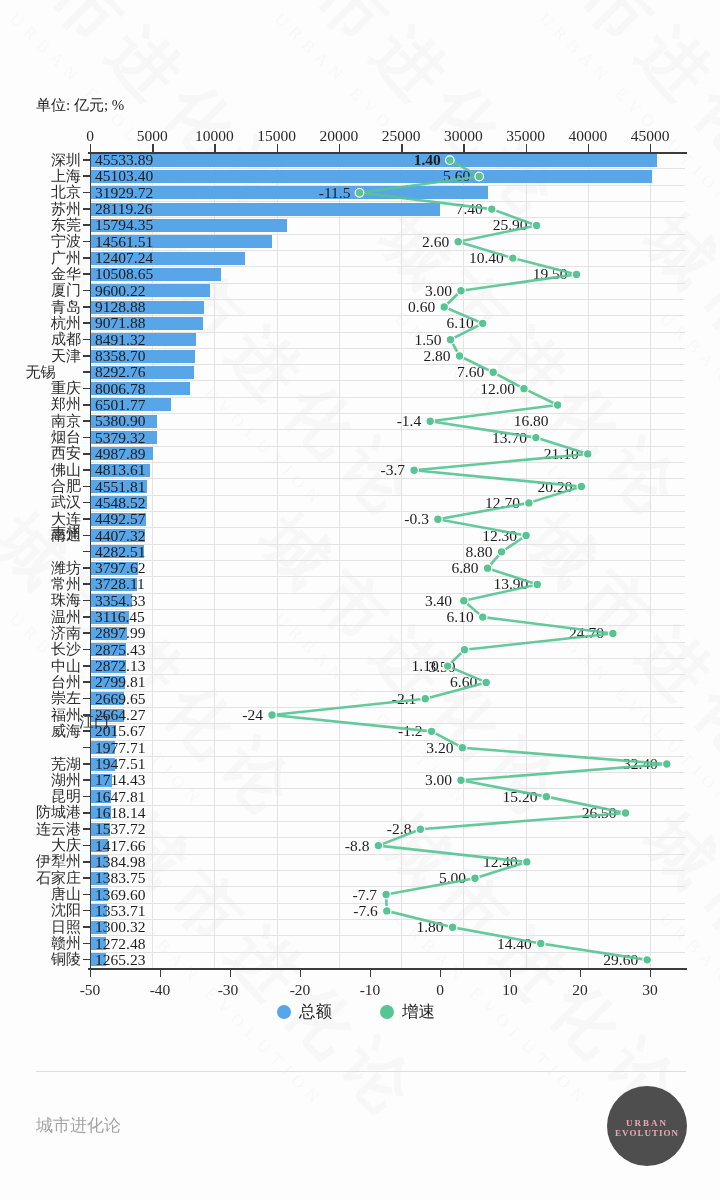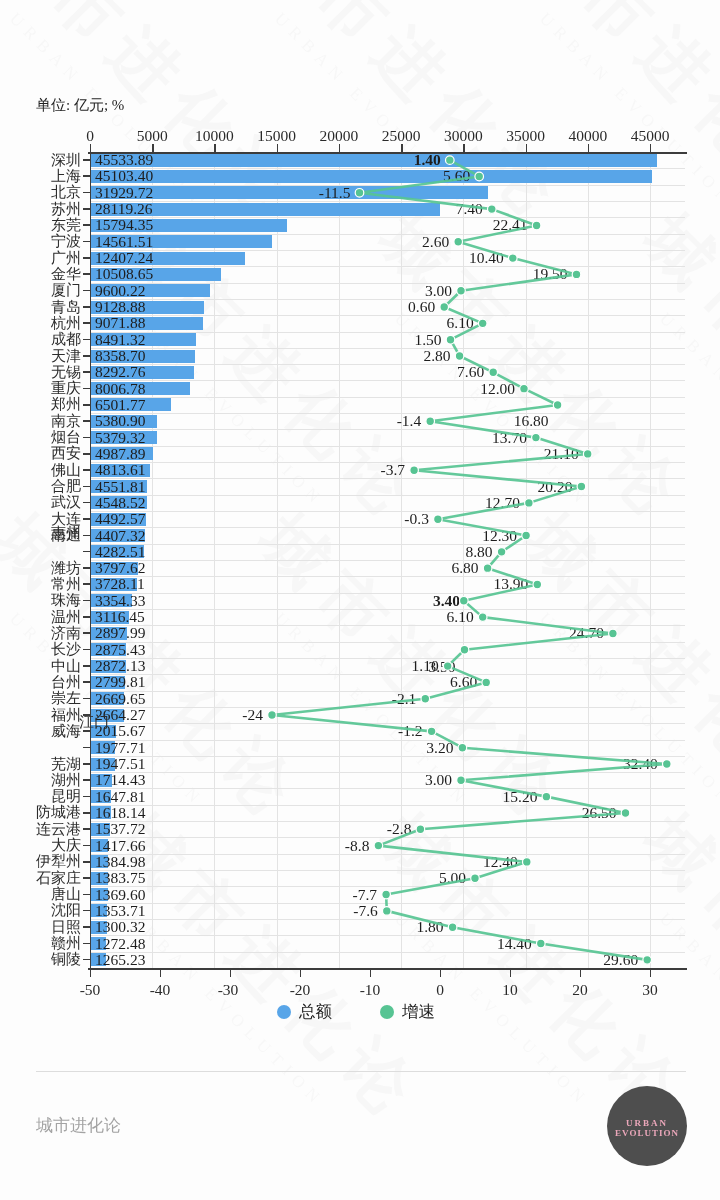--- a/index.html
+++ b/index.html
@@ -199,21 +199,21 @@
       <div class="glabel" style="right: 369.5px; top: 58.8px;">-11.5</div>
       <div class="ctick" style="top: 83.12px;"></div>
       <div class="clabel" style="top: 75.62px;">苏州</div>
       <div class="bar" style="left: 90.5px; top: 77.62px; width: 349.929px;"></div>
       <div class="vlabel" style="left: 95px; top: 75.12px;">28119.26</div>
       <div class="glabel" style="right: 237.2px; top: 75.12px;">7.40</div>
       <div class="ctick" style="top: 99.44px;"></div>
       <div class="clabel" style="top: 91.94px;">东莞</div>
       <div class="bar" style="left: 90.5px; top: 93.94px; width: 196.552px;"></div>
       <div class="vlabel" style="left: 95px; top: 91.44px;">15794.35</div>
-      <div class="glabel" style="right: 192.4px; top: 91.44px;">22.41</div>
+      <div class="glabel" style="right: 192.4px; top: 91.44px;">25.90</div>
       <div class="ctick" style="top: 115.76px;"></div>
       <div class="clabel" style="top: 108.26px;">宁波</div>
       <div class="bar" style="left: 90.5px; top: 110.26px; width: 181.21px;"></div>
       <div class="vlabel" style="left: 95px; top: 107.76px;">14561.51</div>
       <div class="glabel" style="right: 270.8px; top: 107.76px;">2.60</div>
       <div class="ctick" style="top: 132.08px;"></div>
       <div class="clabel" style="top: 124.58px;">广州</div>
       <div class="bar" style="left: 90.5px; top: 126.58px; width: 154.401px;"></div>
       <div class="vlabel" style="left: 95px; top: 124.08px;">12407.24</div>
       <div class="glabel" style="right: 216.2px; top: 124.08px;">10.40</div>
@@ -241,21 +241,21 @@
       <div class="clabel" style="top: 206.18px;">成都</div>
       <div class="bar" style="left: 90.5px; top: 208.18px; width: 105.67px;"></div>
       <div class="vlabel" style="left: 95px; top: 205.68px;">8491.32</div>
       <div class="glabel" style="right: 278.5px; top: 205.68px;">1.50</div>
       <div class="ctick" style="top: 230px;"></div>
       <div class="clabel" style="top: 222.5px;">天津</div>
       <div class="bar" style="left: 90.5px; top: 224.5px; width: 104.019px;"></div>
       <div class="vlabel" style="left: 95px; top: 222px;">8358.70</div>
       <div class="glabel" style="right: 269.4px; top: 222px;">2.80</div>
       <div class="ctick" style="top: 246.32px;"></div>
-      <div class="clabel" style="top: 238.82px;">无锡</div>
+      <div class="clabel" style="top: 238.82px; text-align: center;">无锡</div>
       <div class="bar" style="left: 90.5px; top: 240.82px; width: 103.199px;"></div>
       <div class="vlabel" style="left: 95px; top: 238.32px;">8292.76</div>
       <div class="glabel" style="right: 235.8px; top: 238.32px; text-align: right;">7.60</div>
       <div class="ctick" style="top: 262.64px;"></div>
       <div class="clabel" style="top: 255.14px;">重庆</div>
       <div class="bar" style="left: 90.5px; top: 257.14px; width: 99.6399px;"></div>
       <div class="vlabel" style="left: 95px; top: 254.64px;">8006.78</div>
       <div class="glabel" style="right: 205px; top: 254.64px;">12.00</div>
       <div class="ctick" style="top: 278.96px;"></div>
       <div class="clabel" style="top: 271.46px;">郑州</div>
@@ -314,21 +314,21 @@
       <div class="glabel" style="right: 241.4px; top: 434.16px;">6.80</div>
       <div class="ctick" style="top: 458.48px;"></div>
       <div class="clabel" style="top: 450.98px;">常州</div>
       <div class="bar" style="left: 90.5px; top: 452.98px; width: 46.3943px;"></div>
       <div class="vlabel" style="left: 95px; top: 450.48px;">3728.11</div>
       <div class="glabel" style="right: 191.7px; top: 450.48px;">13.90</div>
       <div class="ctick" style="top: 474.8px;"></div>
       <div class="clabel" style="top: 467.3px;">珠海</div>
       <div class="bar" style="left: 90.5px; top: 469.3px; width: 41.7428px;"></div>
       <div class="vlabel" style="left: 95px; top: 466.8px;">3354.33</div>
-      <div class="glabel" style="right: 260px; top: 466.8px; font-weight: bold;">3.40</div>
+      <div class="glabel" style="right: 268px; top: 466.8px;">3.40</div>
       <div class="ctick" style="top: 491.12px;"></div>
       <div class="clabel" style="top: 483.62px;">温州</div>
       <div class="bar" style="left: 90.5px; top: 485.62px; width: 38.7825px;"></div>
       <div class="vlabel" style="left: 95px; top: 483.12px;">3116.45</div>
       <div class="glabel" style="right: 246.3px; top: 483.12px;">6.10</div>
       <div class="ctick" style="top: 507.44px;"></div>
       <div class="clabel" style="top: 499.94px;">济南</div>
       <div class="bar" style="left: 90.5px; top: 501.94px; width: 36.0639px;"></div>
       <div class="vlabel" style="left: 95px; top: 499.44px;">2897.99</div>
       <div class="glabel" style="right: 116.1px; top: 499.44px;">24.70</div>

